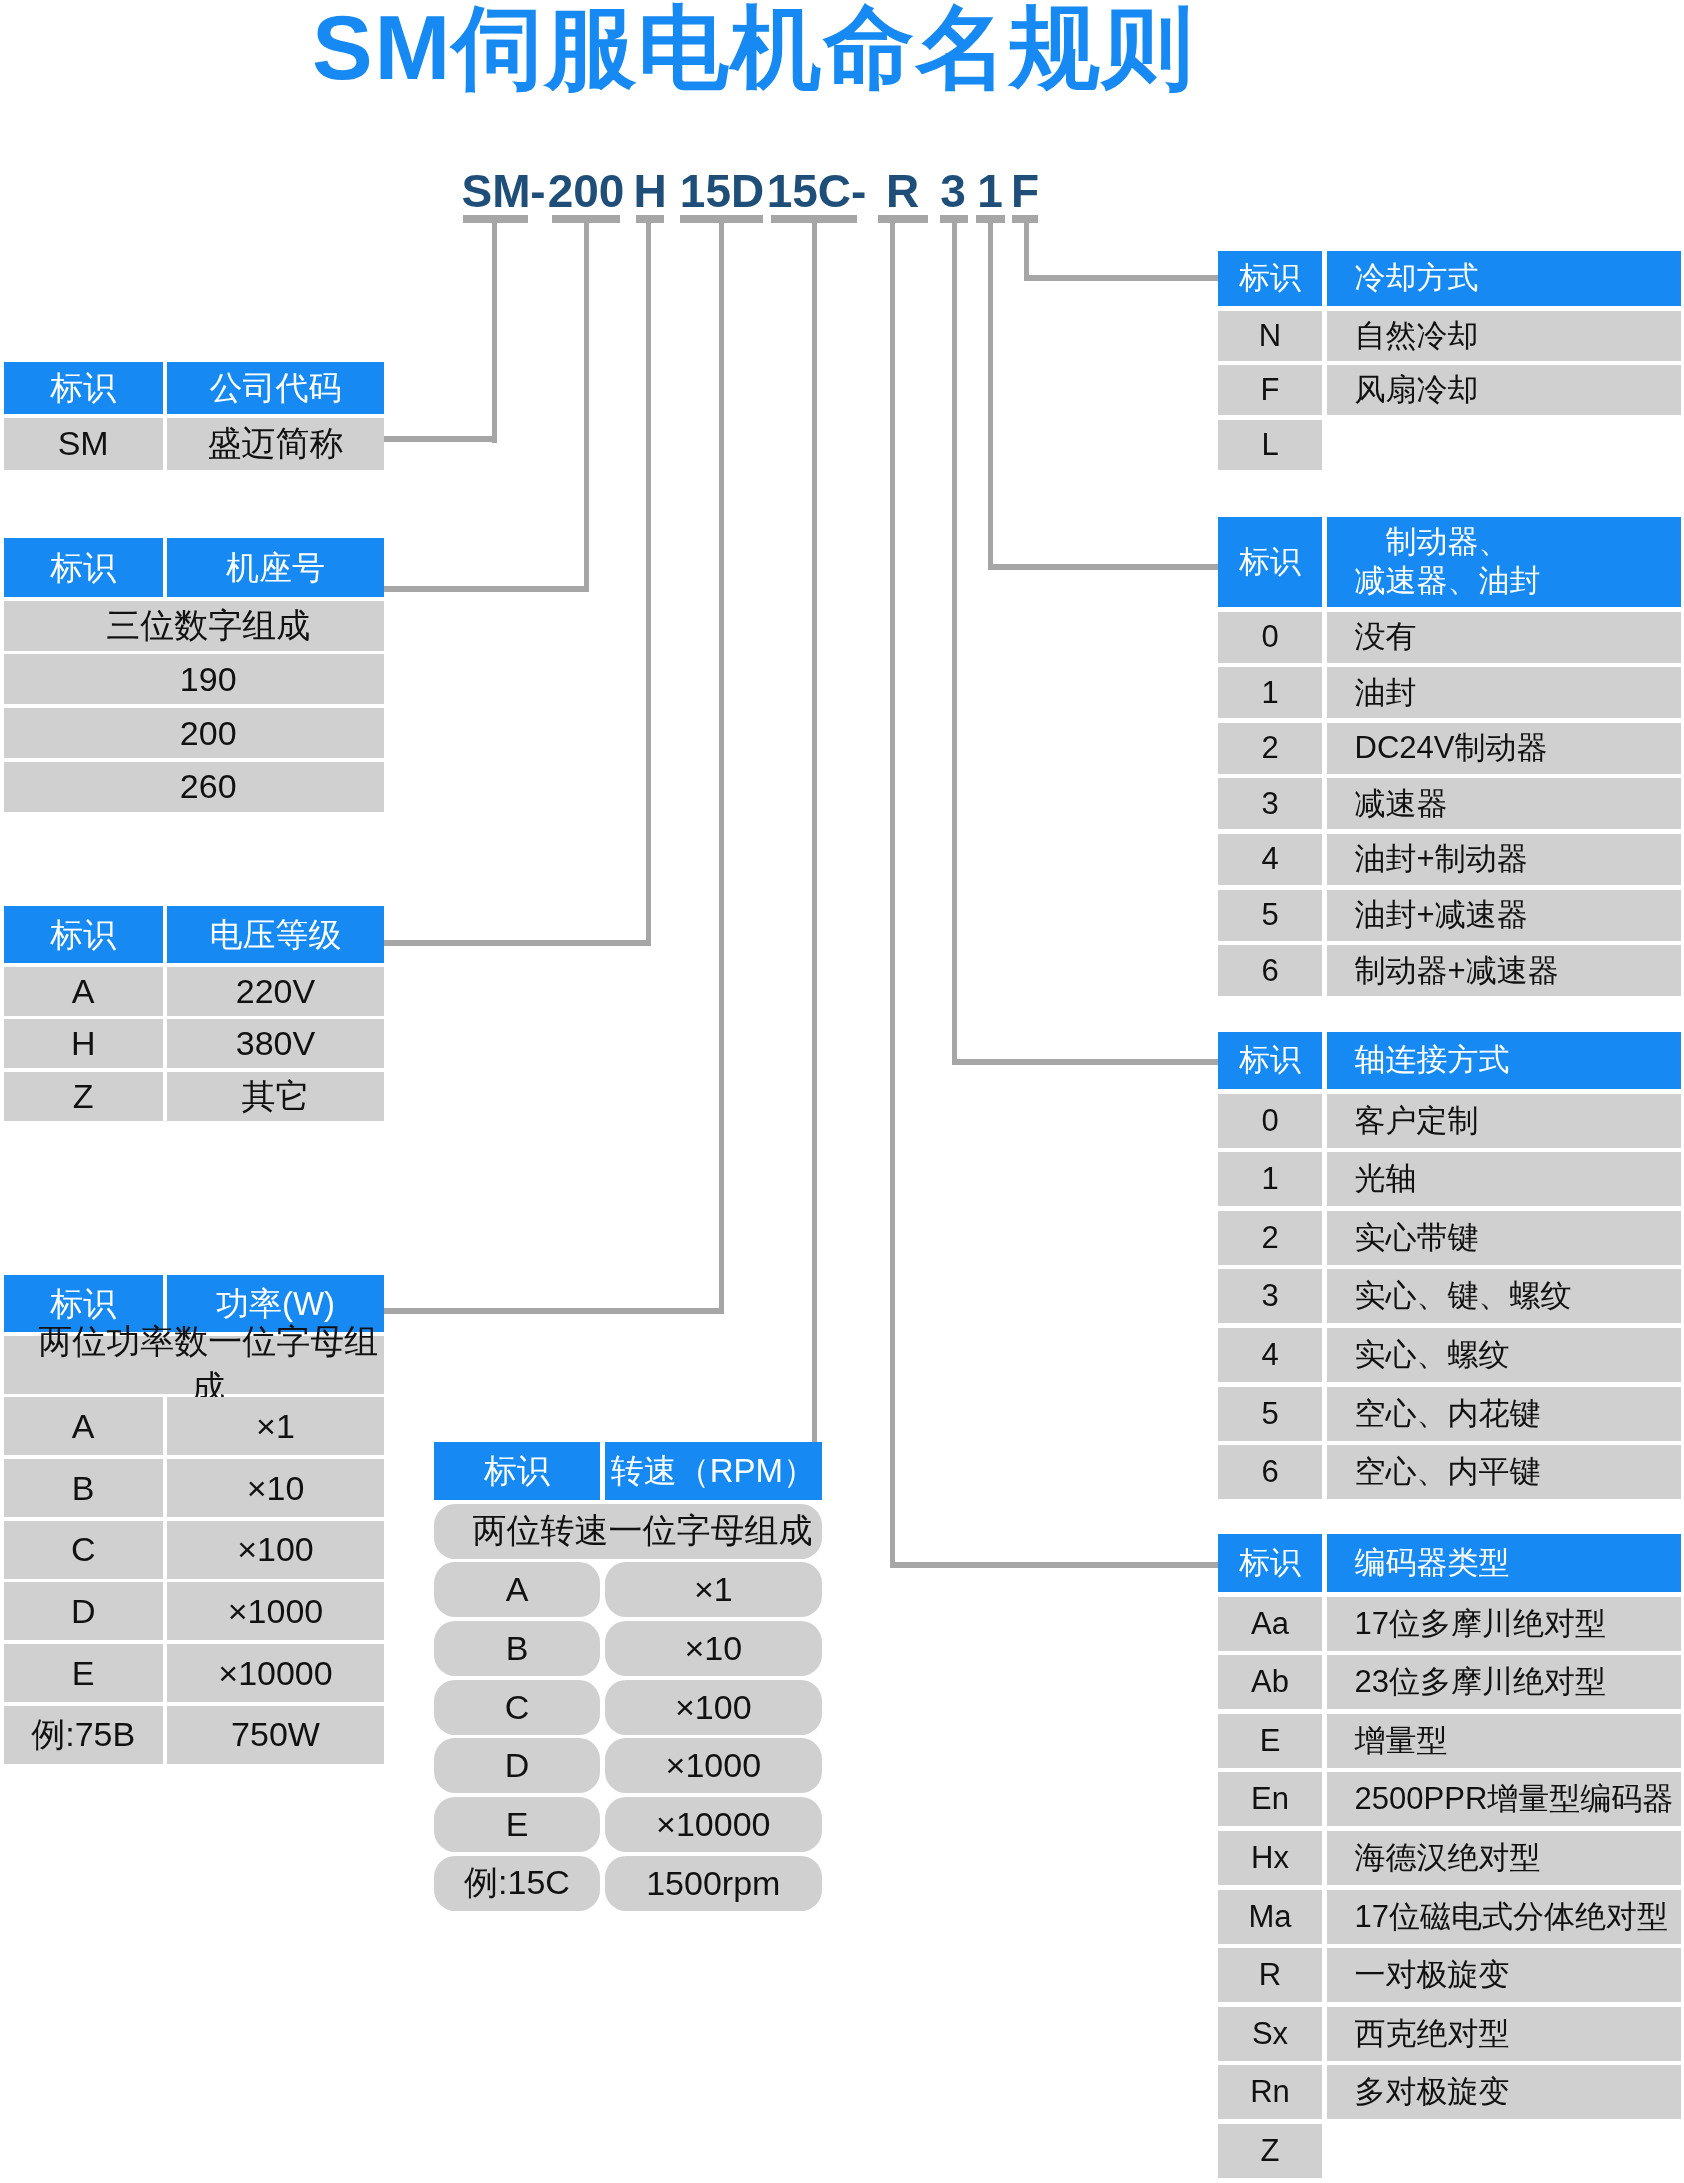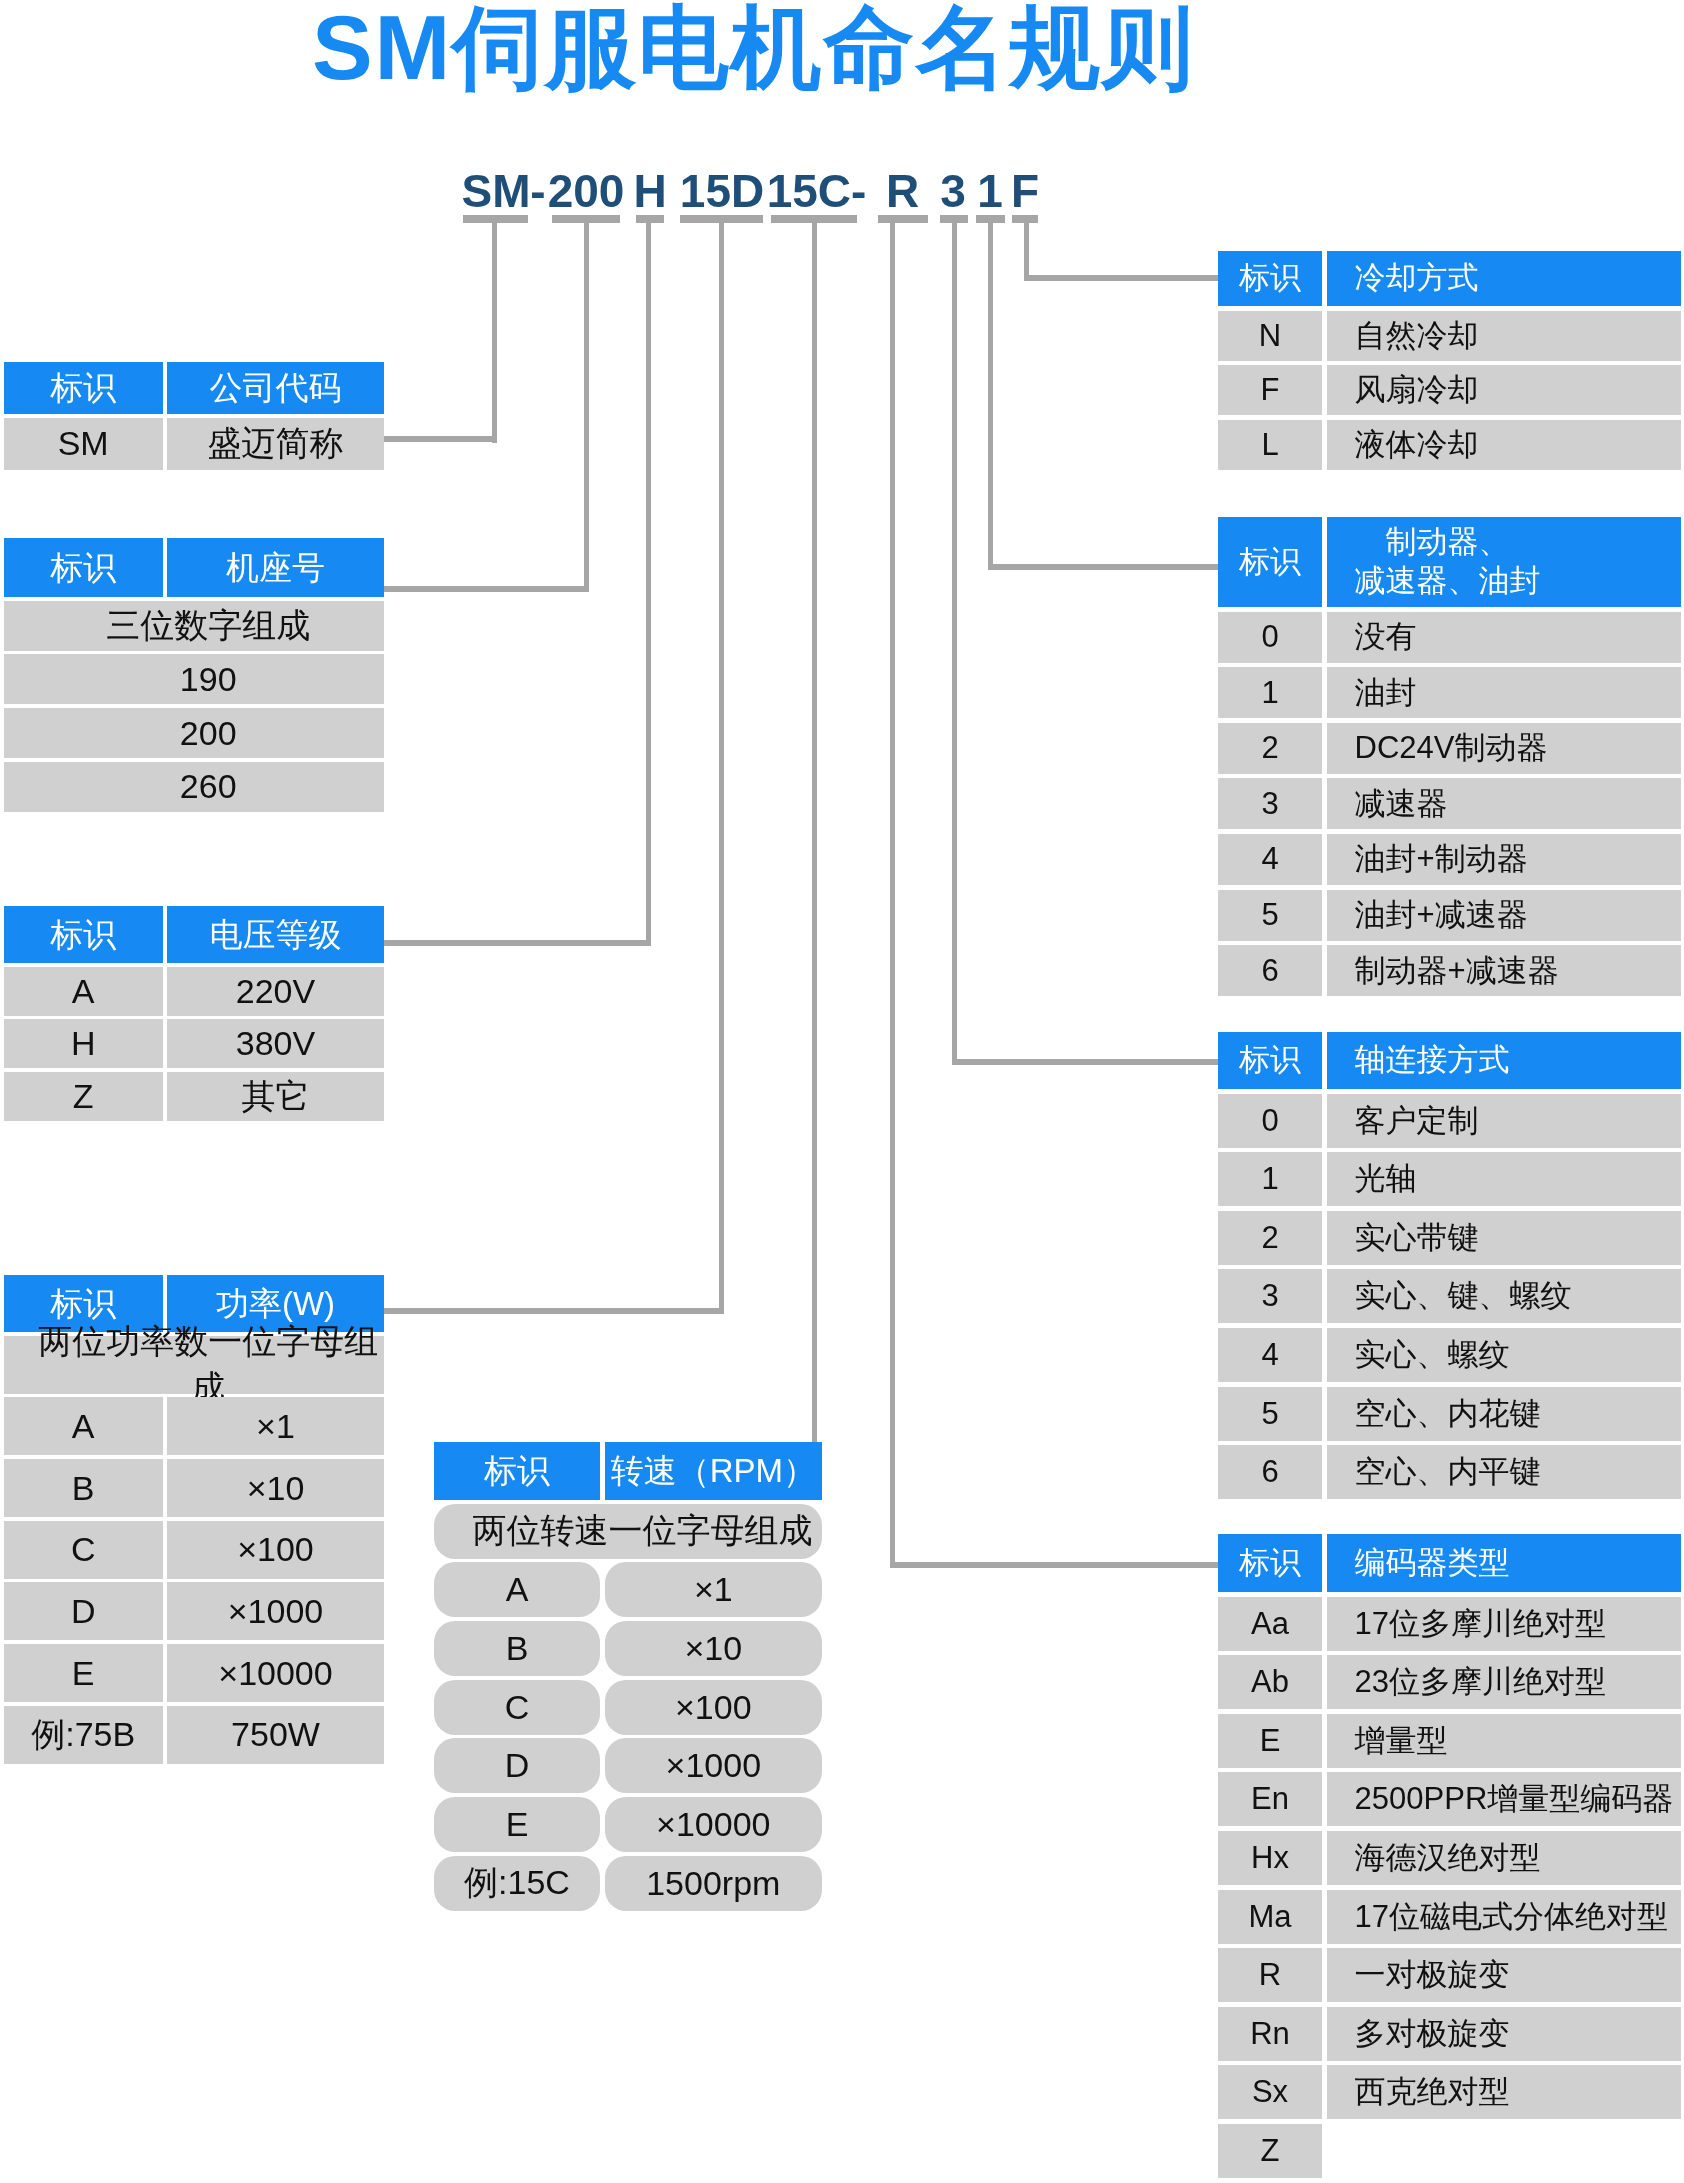--- a/index.html
+++ b/index.html
@@ -240,21 +240,20 @@
       <div class="trow">
         <div class="td c1">N</div>
         <div class="td c2">自然冷却</div>
       </div>
       <div class="trow">
         <div class="td c1">F</div>
         <div class="td c2">风扇冷却</div>
       </div>
       <div class="trow">
         <div class="td c1">L</div>
-        <div class="td c2">液体冷却</div>
       </div>
     </div>
   <div id="t-brake" class="ntable right-t">
       <div class="thead">
         <div class="th c1">标识</div>
         <div class="th c2">制动器、
 减速器、油封</div>
       </div>
       <div class="trow">
         <div class="td c1">0</div>
@@ -346,26 +345,26 @@
       </div>
       <div class="trow">
         <div class="td c1">Ma</div>
         <div class="td c2">17位磁电式分体绝对型</div>
       </div>
       <div class="trow">
         <div class="td c1">R</div>
         <div class="td c2">一对极旋变</div>
       </div>
       <div class="trow">
+        <div class="td c1">Sx</div>
+        <div class="td c2">西克绝对型</div>
+      </div>
+      <div class="trow">
         <div class="td c1">Rn</div>
         <div class="td c2">多对极旋变</div>
       </div>
       <div class="trow">
-        <div class="td c1">Sx</div>
-        <div class="td c2">西克绝对型</div>
-      </div>
-      <div class="trow">
         <div class="td c1">Z</div>
       </div>
     </div>
 
 </div>
 
 
 </body></html>

